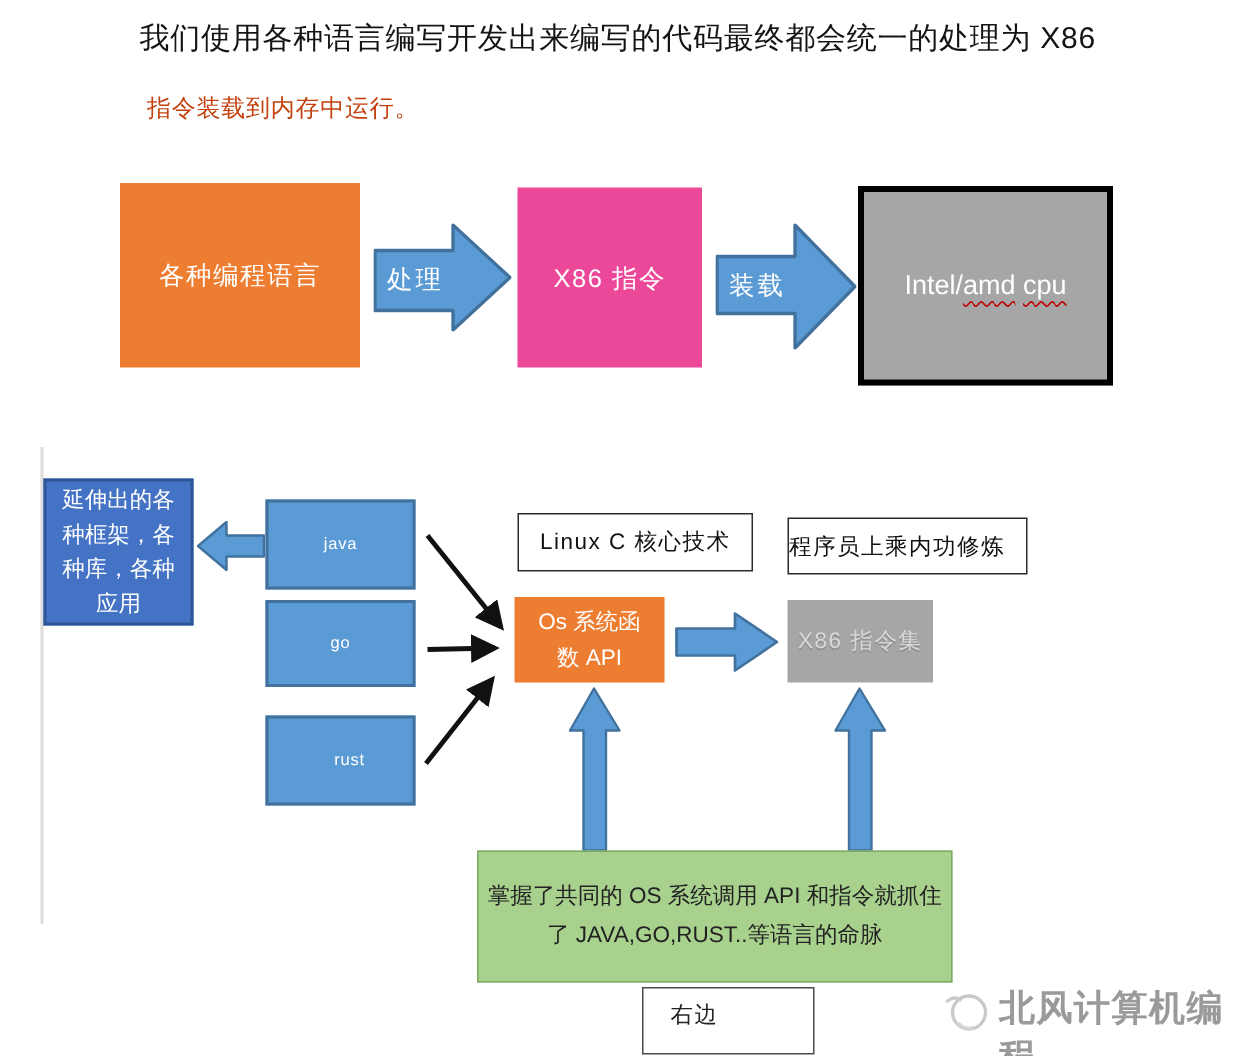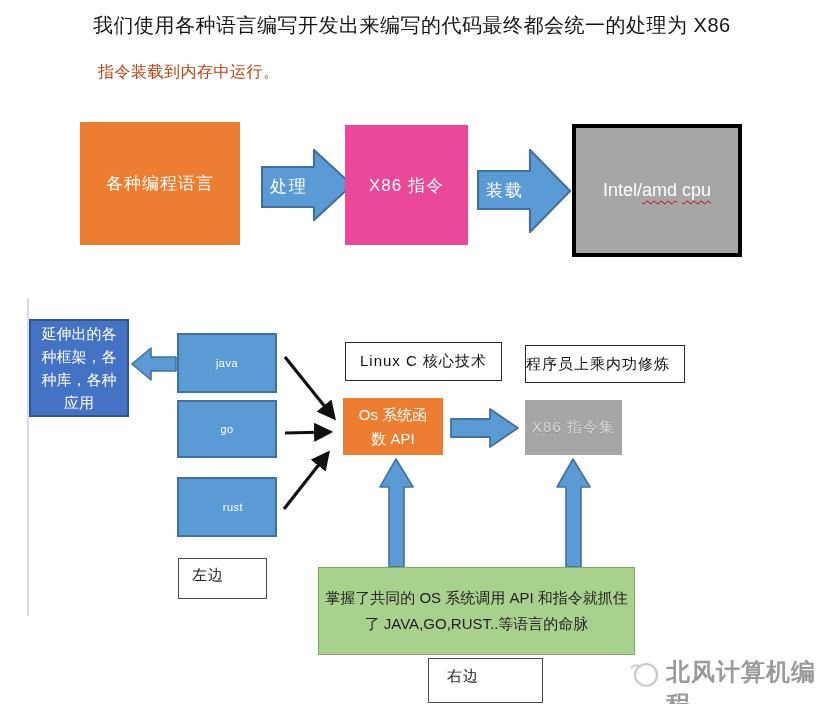--- a/index.html
+++ b/index.html
@@ -59,21 +59,21 @@
 
 <div class="page">
 
   <div class="abs intro1">我们使用各种语言编写开发出来编写的代码最终都会统一的处理为 X86</div>
   <div class="abs intro2">指令装载到内存中运行。</div>
 
   <div class="abs box orange langs-box">
     <span>各种编程语言</span>
   </div>
 
-  <div class="abs arrow-wrap" style="left:261px;top:149px;width:92px;height:72px;">
+  <div class="abs arrow-wrap" style="left:249px;top:149px;width:92px;height:72px;">
     <svg width="92" height="72" viewBox="0 0 92 72">
       <polygon points="1,18 53,18 53,1 91,36 53,71 53,58 1,58" fill="#5B9BD5" stroke="#41719C" stroke-width="2.2" stroke-linejoin="round"></polygon>
     </svg>
     <span class="arrow-label" style="left:2px;top:26px;width:52px;">处理</span>
   </div>
 
   <div class="abs box blue-dark x86-box">
     <span>X86 指令</span>
   </div>
 
@@ -155,23 +155,20 @@
     <svg width="35" height="110" viewBox="0 0 35 110">
       <polygon points="17,1 34,29 25,29 25,109 10,109 10,29 1,29" fill="#5B9BD5" stroke="#41719C" stroke-width="1.6" stroke-linejoin="round"></polygon>
     </svg>
   </div>
   <div class="abs" style="left:556px;top:458px;width:35px;height:110px;">
     <svg width="35" height="110" viewBox="0 0 35 110">
       <polygon points="17,1 34,29 25,29 25,109 10,109 10,29 1,29" fill="#5B9BD5" stroke="#41719C" stroke-width="1.6" stroke-linejoin="round"></polygon>
     </svg>
   </div>
 
-  <div class="abs side-box left-side">
-    <span>左边</span>
-  </div>
 
   <div class="abs green-box">
     <span>掌握了共同的 OS  系统调用 API 和指令就抓住
 了 JAVA,GO,RUST..等语言的命脉</span>
   </div>
 
   <div class="abs side-box right-side">
     <span>右边</span>
   </div>
 

